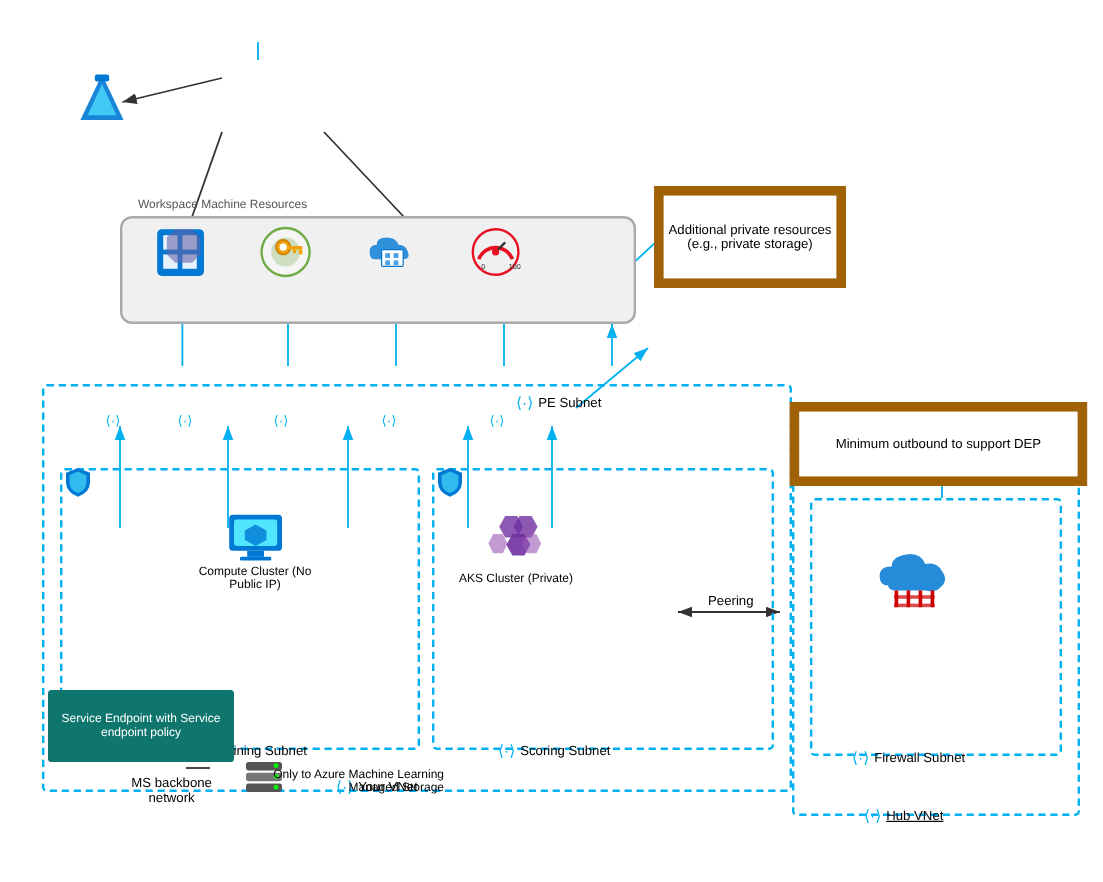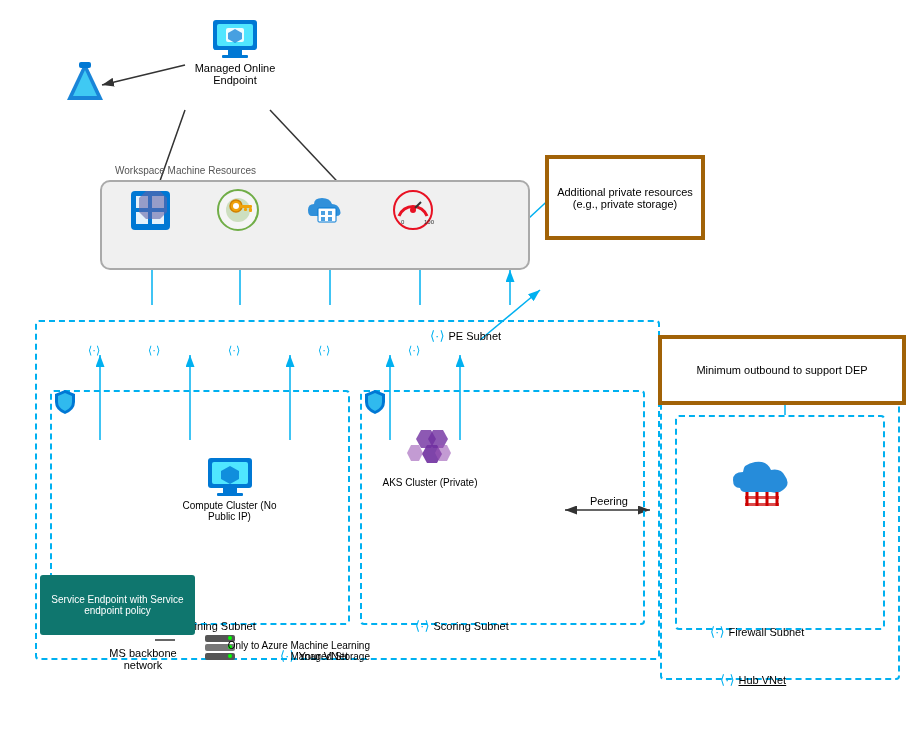--- a/index.html
+++ b/index.html
@@ -18,21 +18,21 @@
       height: 735px;
     }
     .box-dashed {
       position: absolute;
       border: 2px dashed #00b0f0;
       background: transparent;
       border-radius: 4px;
     }
     .box-solid {
       position: absolute;
-      border: 4px solid #a16207;
+      border: 8px solid #a16207;
       background: #fff;
     }
     .box-gray {
       position: absolute;
       border: 2px solid #aaa;
       background: #f0f0f0;
       border-radius: 10px;
     }
     
     .label {
@@ -132,33 +132,20 @@
     <div class="icon-img" style="font-size:36px;">
       
       <svg width="40" height="45" viewBox="0 0 40 45">
         <polygon points="20,2 38,40 2,40" fill="#0078d4" opacity="0.9"></polygon>
         <polygon points="20,10 32,36 8,36" fill="#50e6ff" opacity="0.7"></polygon>
         <rect x="14" y="2" width="12" height="6" rx="2" fill="#0078d4"></rect>
       </svg>
     </div>
   </div>
 
-  <div class="icon-container" style="left:175px; top:15px; width:120px;">
-    <svg width="50" height="45" viewBox="0 0 50 45">
-      <rect x="3" y="5" width="44" height="30" rx="3" fill="#0078d4"></rect>
-      <rect x="7" y="9" width="36" height="22" rx="2" fill="#50e6ff"></rect>
-      <rect x="18" y="35" width="14" height="5" fill="#0078d4"></rect>
-      <rect x="12" y="40" width="26" height="3" rx="1" fill="#0078d4"></rect>
-
-      <rect x="16" y="13" width="18" height="14" rx="2" fill="#fff" opacity="0.9"></rect>
-      <polygon points="25,14 32,18 32,24 25,28 18,24 18,18" fill="#0078d4" opacity="0.7"></polygon>
-    </svg>
-    <div class="label" style="position:relative; top:2px;">Managed Online
-Endpoint</div>
-  </div>
 
   <div class="label" style="left:115px; top:165px; font-size:10px; color:#555;">Workspace Machine Resources</div>
 
   <div class="box-gray" style="left:100px; top:180px; width:430px; height:90px;"></div>
 
   <div class="icon-container" style="left:120px; top:188px; width:60px;">
     <svg width="45" height="45" viewBox="0 0 45 45">
       <rect x="3" y="3" width="39" height="39" rx="4" fill="#0078d4"></rect>
       <rect x="8" y="8" width="12" height="12" fill="#fff" opacity="0.9"></rect>
       <rect x="24" y="8" width="12" height="12" fill="#fff" opacity="0.9"></rect>
@@ -245,21 +232,21 @@
     </svg>
   </div>
   <div style="position:absolute; left:363px; top:388px; font-size:22px; color:#0078d4;">
     <svg width="24" height="28" viewBox="0 0 24 28">
       <path d="M12,2 L22,6 L22,14 Q22,22 12,26 Q2,22 2,14 L2,6 Z" fill="#0078d4"></path>
       <path d="M12,5 L19,8 L19,14 Q19,20 12,23 Q5,20 5,14 L5,8 Z" fill="#50e6ff" opacity="0.6"></path>
     </svg>
   </div>
 
 
-  <div class="icon-container" style="left:165px; top:453px; width:95px;margin-left:17px;">
+  <div class="icon-container" style="left:165px; top:424px; width:95px;">
     <svg width="50" height="45" viewBox="0 0 50 45">
       <rect x="3" y="5" width="44" height="30" rx="3" fill="#0078d4"></rect>
       <rect x="7" y="9" width="36" height="22" rx="2" fill="#50e6ff"></rect>
       <rect x="18" y="35" width="14" height="5" fill="#0078d4"></rect>
       <rect x="12" y="40" width="26" height="3" rx="1" fill="#0078d4"></rect>
       <polygon points="25,13 34,18 34,26 25,31 16,26 16,18" fill="#0078d4" opacity="0.8"></polygon>
     </svg>
     <div class="label" style="position:relative; top:2px; font-size:10px; text-align:center;">Compute Cluster
 (No Public IP)</div>
   </div>

